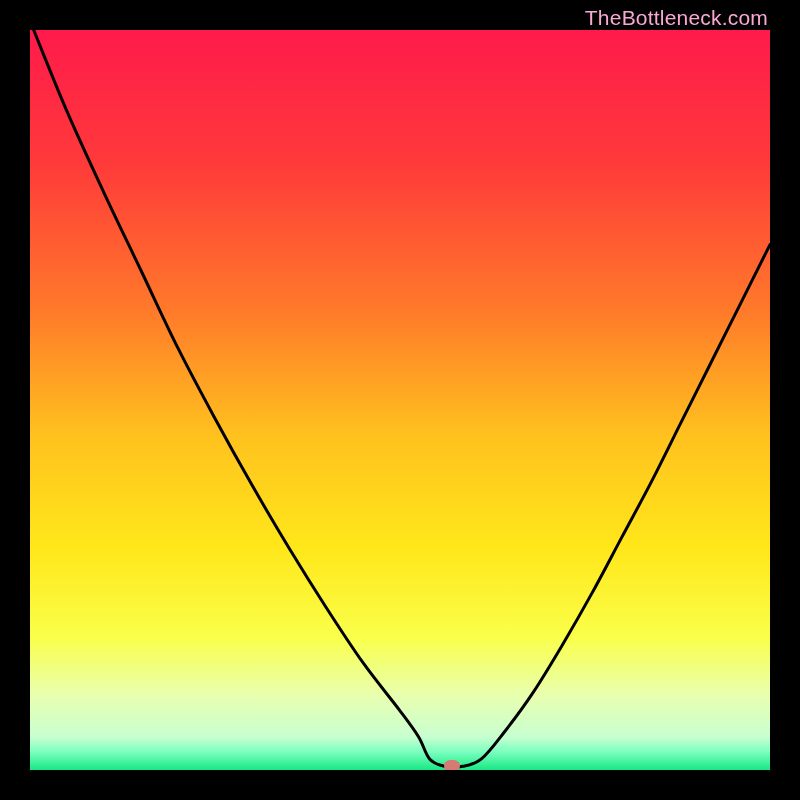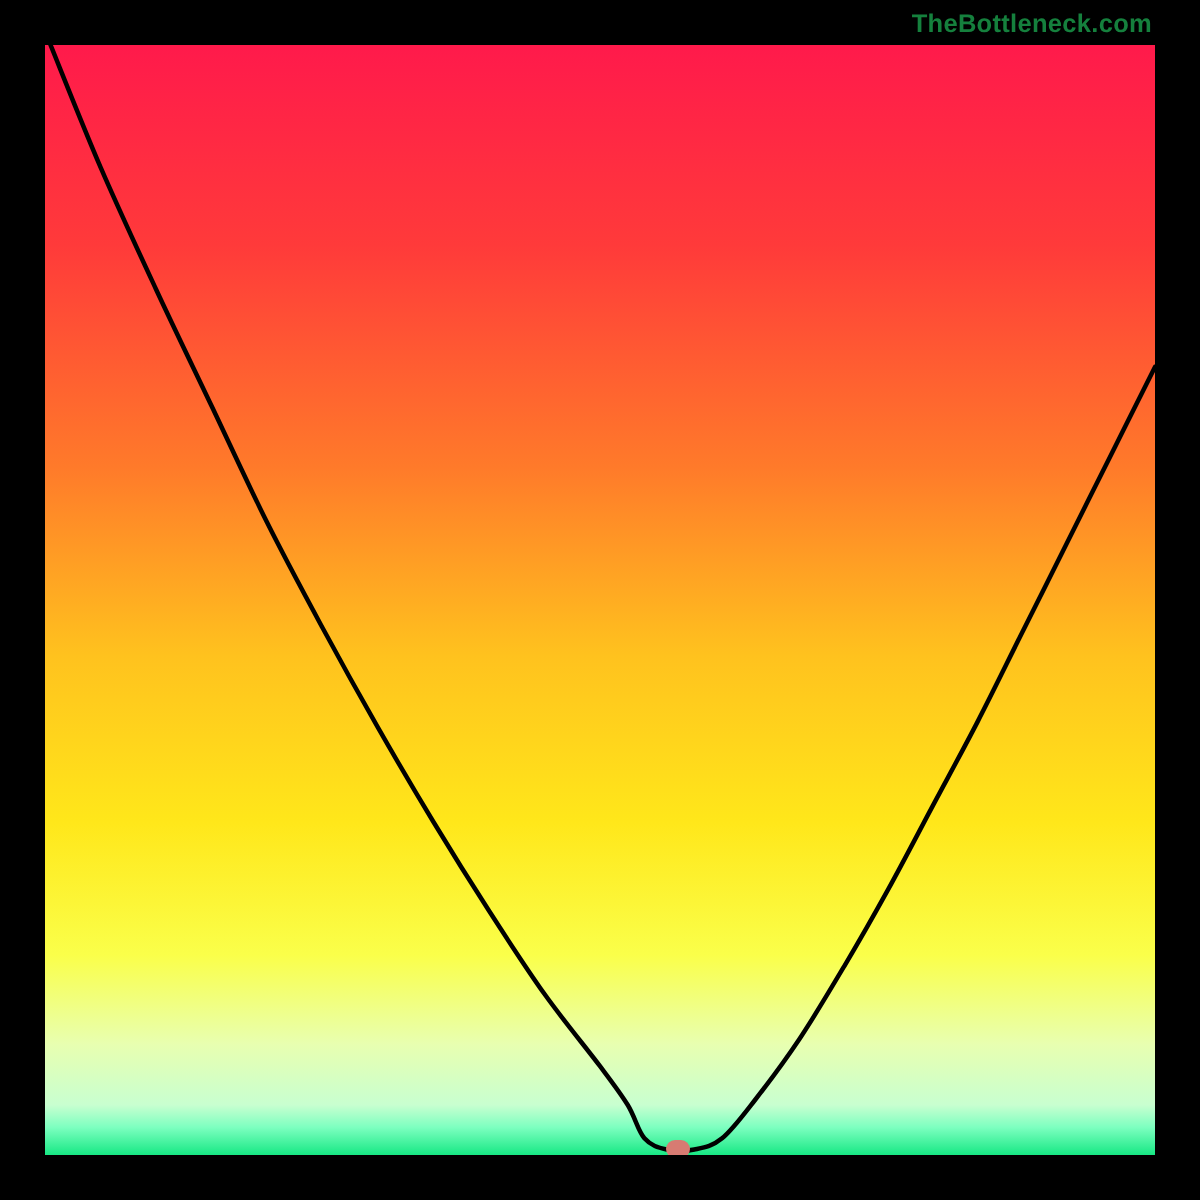--- a/index.html
+++ b/index.html
@@ -30,23 +30,23 @@
     inset: 0;
   }
   .curve-svg {
     position: absolute;
     inset: 0;
   }
   .watermark {
     position: absolute;
     top: 6px;
     right: 32px;
-    color: #15803d;
-    font-size: 17px;
-    font-weight: 700;
+    color: #f9a8d4;
+    font-size: 21px;
+    font-weight: 400;
     letter-spacing: 0.2px;
   }
   .marker {
     position: absolute;
     width: 16px;
     height: 12px;
     border-radius: 6px;
     transform: translate(-50%, -50%);
   }
 </style>

